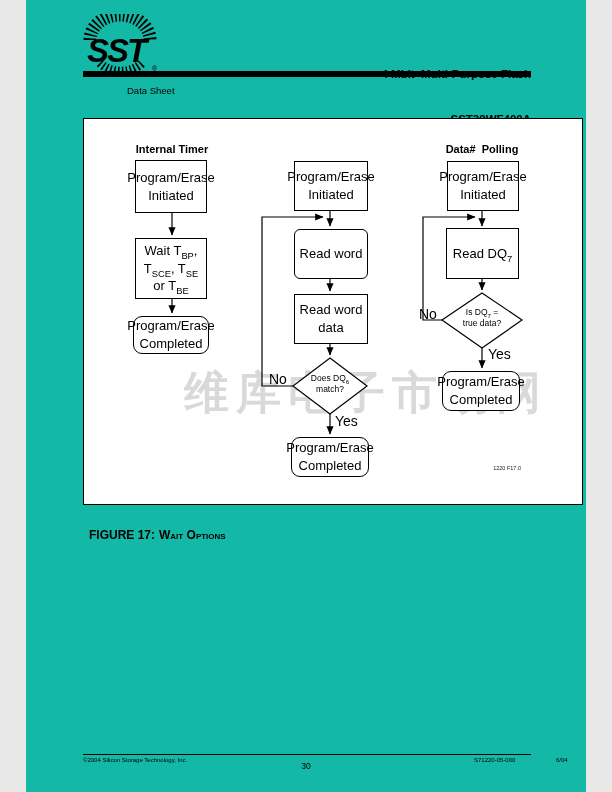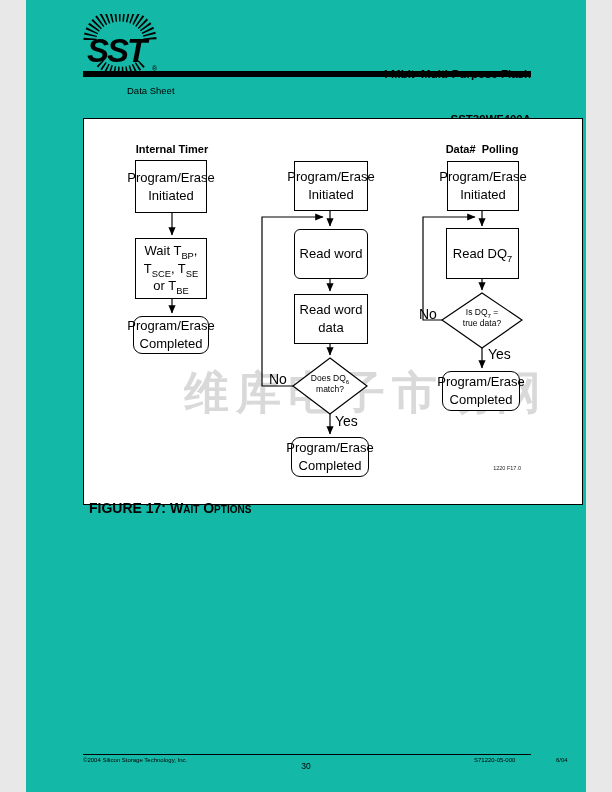--- a/index.html
+++ b/index.html
@@ -41,21 +41,21 @@
   .node.round { border-radius:9px; }
   .dtext {
     position:absolute; z-index:2; width:100px; text-align:center;
     font-size:8.5px; line-height:1.35; background:transparent;
   }
   sub { font-size:0.72em; line-height:0; }
   .edge-label { position:absolute; z-index:2; font-size:14px; }
   .fig-code { position:absolute; z-index:2; left:377px; top:346px; width:60px; text-align:right; font-size:5.5px; color:#222; }
 
   
-  .caption { position:absolute; left:63px; top:500px; font-size:14px; font-weight:bold; }
+  .caption { position:absolute; left:63px; top:528px; font-size:12px; font-weight:bold; }
   .caption .sc { font-variant:small-caps; margin-left:4px; }
 
   
   .foot-line { position:absolute; left:57px; right:55px; top:754px; border-top:1.3px solid #000; }
   .foot-copyright { position:absolute; left:57px; top:757px; font-size:6px; }
   .foot-docnum  { position:absolute; left:448px; top:757px; font-size:6px; }
   .foot-date    { position:absolute; left:530px; top:757px; font-size:6px; }
   .foot-page    { position:absolute; left:0; right:0; top:761px; text-align:center; font-size:8.5px; }
 </style>
 </head>

